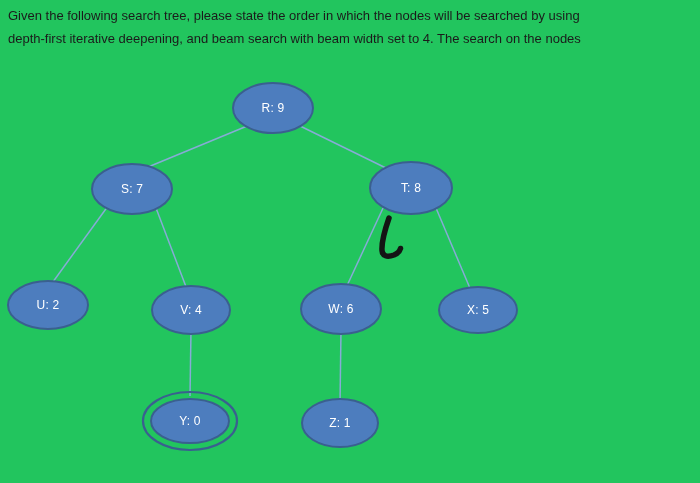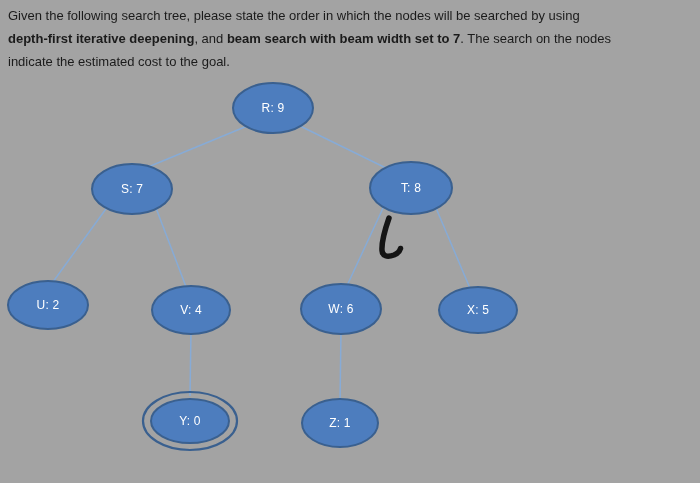--- a/index.html
+++ b/index.html
@@ -1,56 +1,53 @@
 <!DOCTYPE html>
 <html><head>
 <meta charset="utf-8">
 <style>
   html, body { margin: 0; padding: 0; background: #ffffff; }
   .page {
     position: relative;
     width: 700px;
     height: 483px;
-    background: #a3a3a3;
+    background: #22c55e;
     overflow: hidden;
     font-family: "Liberation Sans", sans-serif;
   }
   .question {
     position: absolute;
     left: 8px;
     top: 4px;
     width: 688px;
     font-size: 13px;
     line-height: 23px;
     color: #1b1b1b;
   }
   .qline { display: block; white-space: nowrap; }
   .qseg { font-weight: 400; }
-  .qseg.b { font-weight: 700; }
+  .qseg.b { font-weight: 400; }
   .tree-svg { position: absolute; left: 0; top: 0; }
   .node-label {
     font-family: "Liberation Sans", sans-serif;
     font-size: 12px;
     letter-spacing: 0.2px;
   }
 </style>
 </head>
 <body>
 
 <div class="page">
 
   <div class="question">
     <span class="qline">
       <span class="qseg">Given the following search tree, please state the order in which the nodes will be searched by using</span>
     </span>
     <span class="qline">
-      <span class="qseg b">depth-first iterative deepening</span><span class="qseg">, and </span><span class="qseg b">beam search with beam width set to 7</span><span class="qseg">. The search on the nodes</span>
-    </span>
-    <span class="qline">
-      <span class="qseg">indicate the estimated cost to the goal.</span>
+      <span class="qseg b">depth-first iterative deepening</span><span class="qseg">, and </span><span class="qseg b">beam search with beam width set to 4</span><span class="qseg">. The search on the nodes</span>
     </span>
   </div>
 
   <svg class="tree-svg" width="700" height="483" viewBox="0 0 700 483">
 
     <g fill="none" stroke-width="1.5">
       <line x1="252" y1="124" x2="136" y2="172" stroke="#87abd6"></line>
       <line x1="296" y1="124" x2="390" y2="170" stroke="#87abd6"></line>
       <line x1="108" y1="206" x2="50" y2="286" stroke="#87abd6"></line>
       <line x1="156" y1="208" x2="188" y2="292" stroke="#87abd6"></line>

